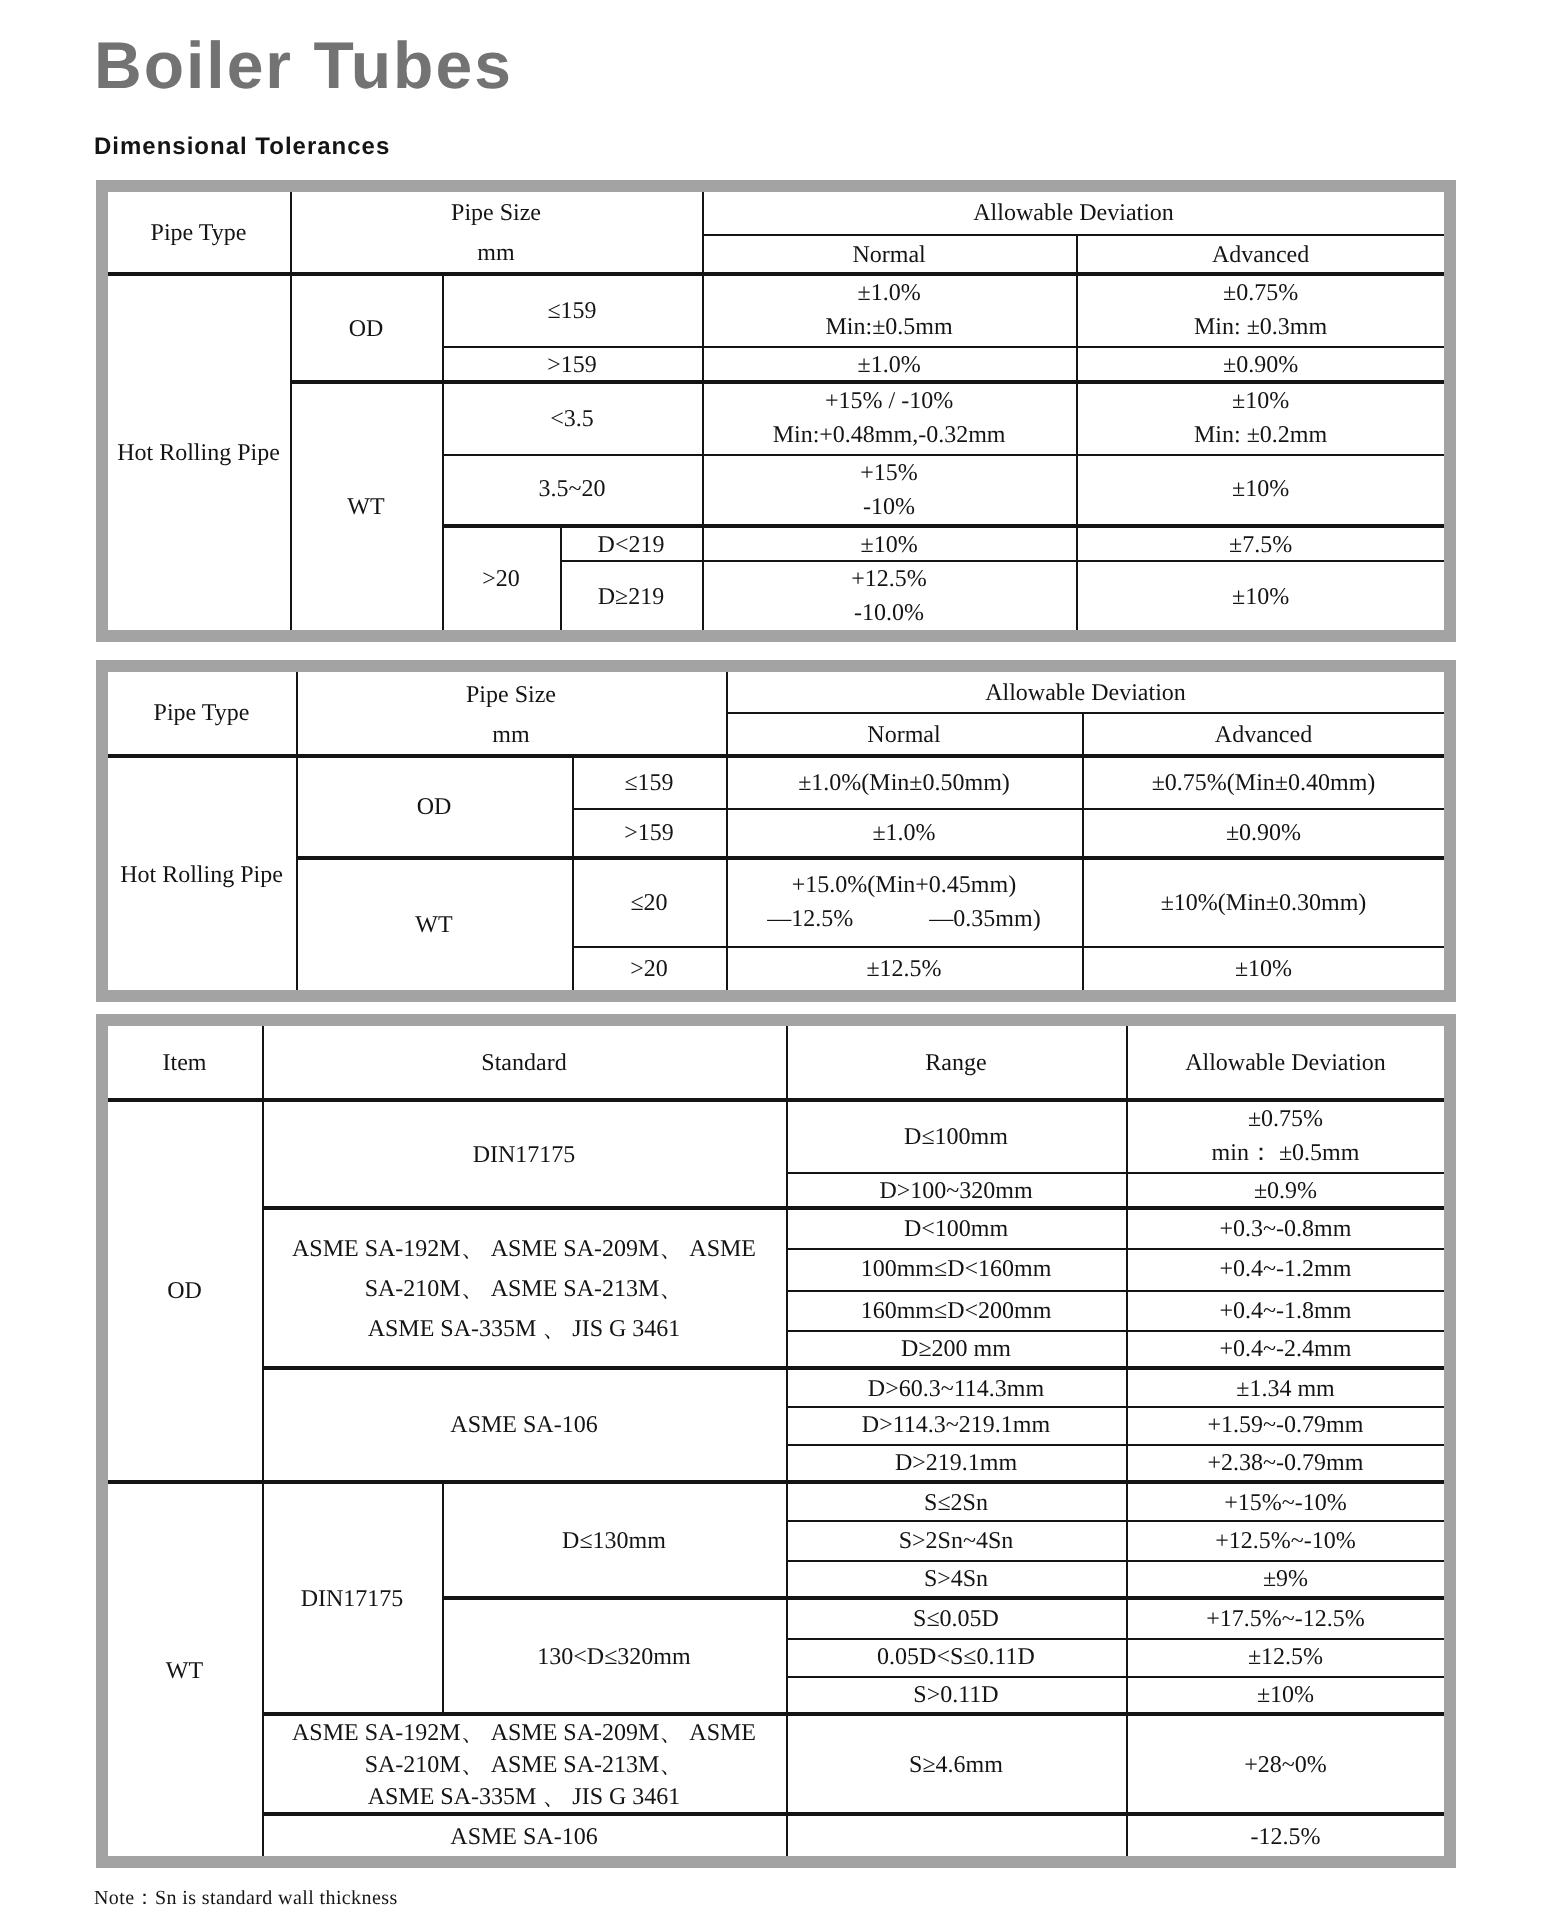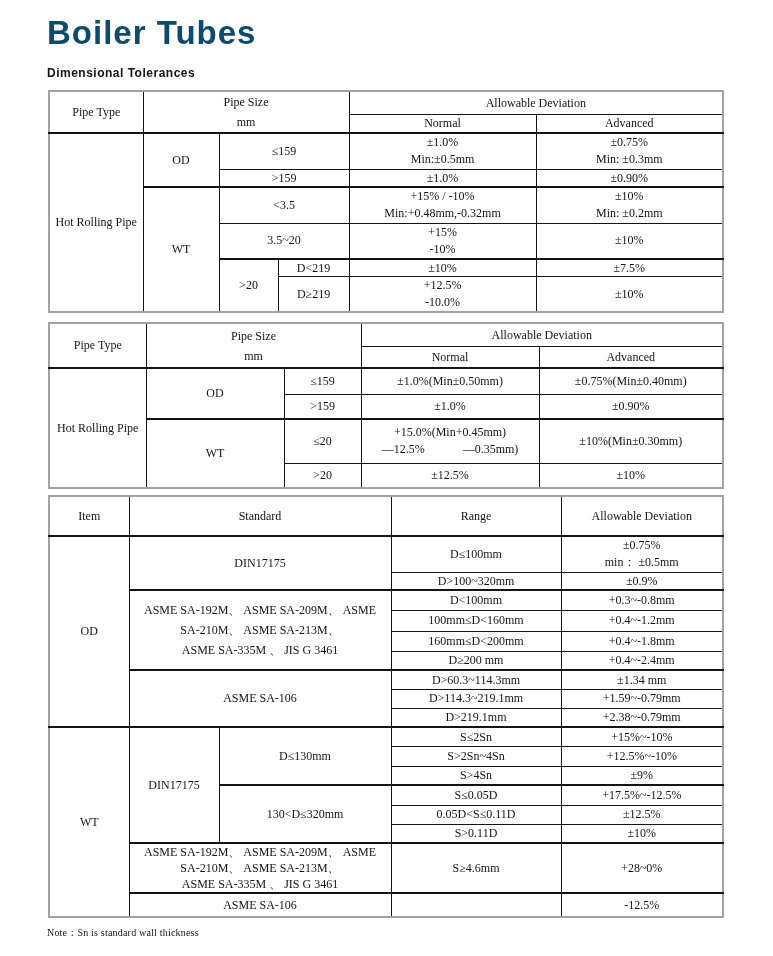--- a/index.html
+++ b/index.html
@@ -6,32 +6,32 @@
   body{
     width:773px;height:956px;
     font-family:"Liberation Serif", serif;
     color:#1a1a1a;
     -webkit-font-smoothing:antialiased;
   }
   .page{position:relative;width:773px;height:956px;overflow:hidden;}
   .title{
     font-family:"Liberation Sans", sans-serif;
     font-weight:bold;font-size:33px;letter-spacing:1px;
-    margin:14px 0 0 47px;color:#0c4a6e;
+    margin:14px 0 0 47px;color:#737373;
   }
   .subtitle{
     font-family:"Liberation Sans", sans-serif;
     font-weight:bold;font-size:12px;letter-spacing:.5px;
     margin:14px 0 10px 47px;color:#141414;
   }
   table.tbl{
     border-collapse:collapse;table-layout:fixed;
     width:674px;margin-left:48px;
     font-size:12px;color:#141414;
-    border:2px solid #a3a3a3;
+    border:6px solid #a3a3a3;
   }
   .t1{margin-top:2px;}
   .t2{margin-top:9px;}
   .t3{margin-top:6px;}
   .tbl th,.tbl td{
     border:1px solid #141414;
     font-weight:normal;text-align:center;vertical-align:middle;
     padding:0 2px;line-height:1.35;
   }
   .tbl tbody tr:first-child td{border-top-width:2px;}

